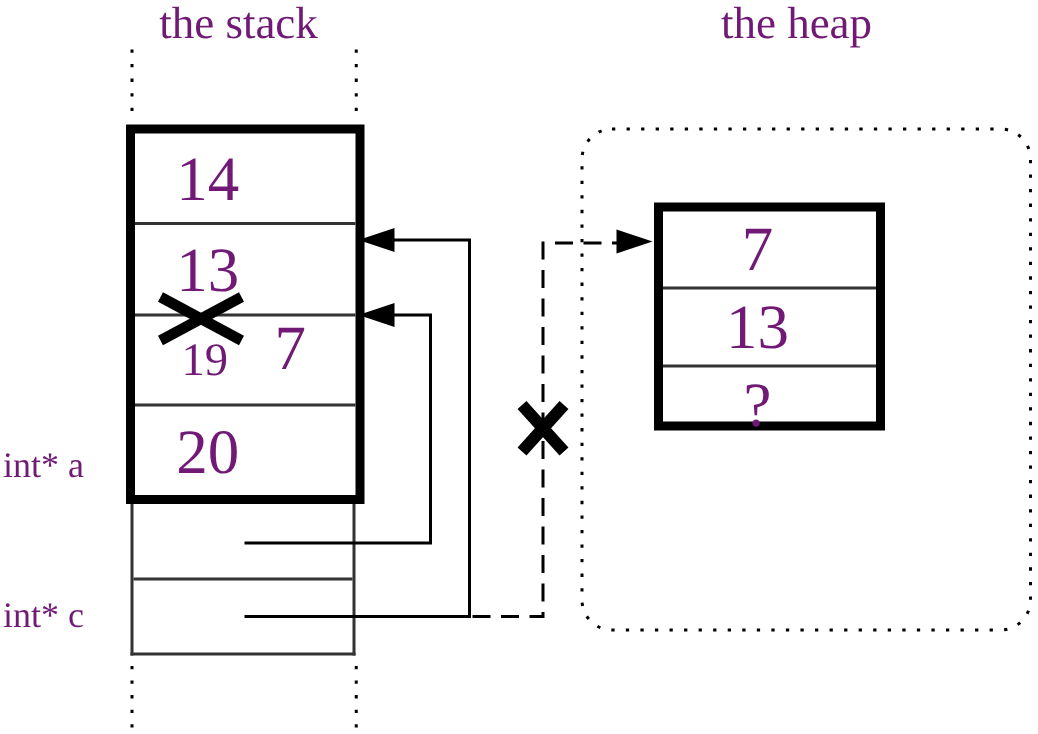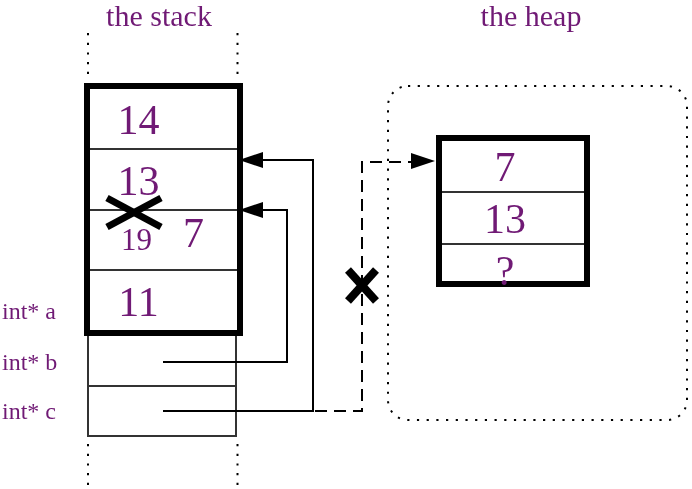--- a/index.html
+++ b/index.html
@@ -115,31 +115,30 @@
       <span class="val">14</span>
     </div>
     <div class="srow">
       <span class="val">13</span>
     </div>
     <div class="srow">
       <span class="old-val">19</span>
       <span class="new-val">7</span>
     </div>
     <div class="srow">
-      <span class="val">11</span>
+      <span class="val">20</span>
     </div>
   </div>
 
   <div class="ptr-cells">
     <div class="pcell"></div>
     <div class="pcell"></div>
   </div>
 
   <div class="ptr-label label-a">int* a</div>
-  <div class="ptr-label label-b">int* b</div>
   <div class="ptr-label label-c">int* c</div>
 
   <div class="heap-frame">
     <div class="hrow">
       <span class="val">7</span>
     </div>
     <div class="hrow">
       <span class="val">13</span>
     </div>
     <div class="hrow">

